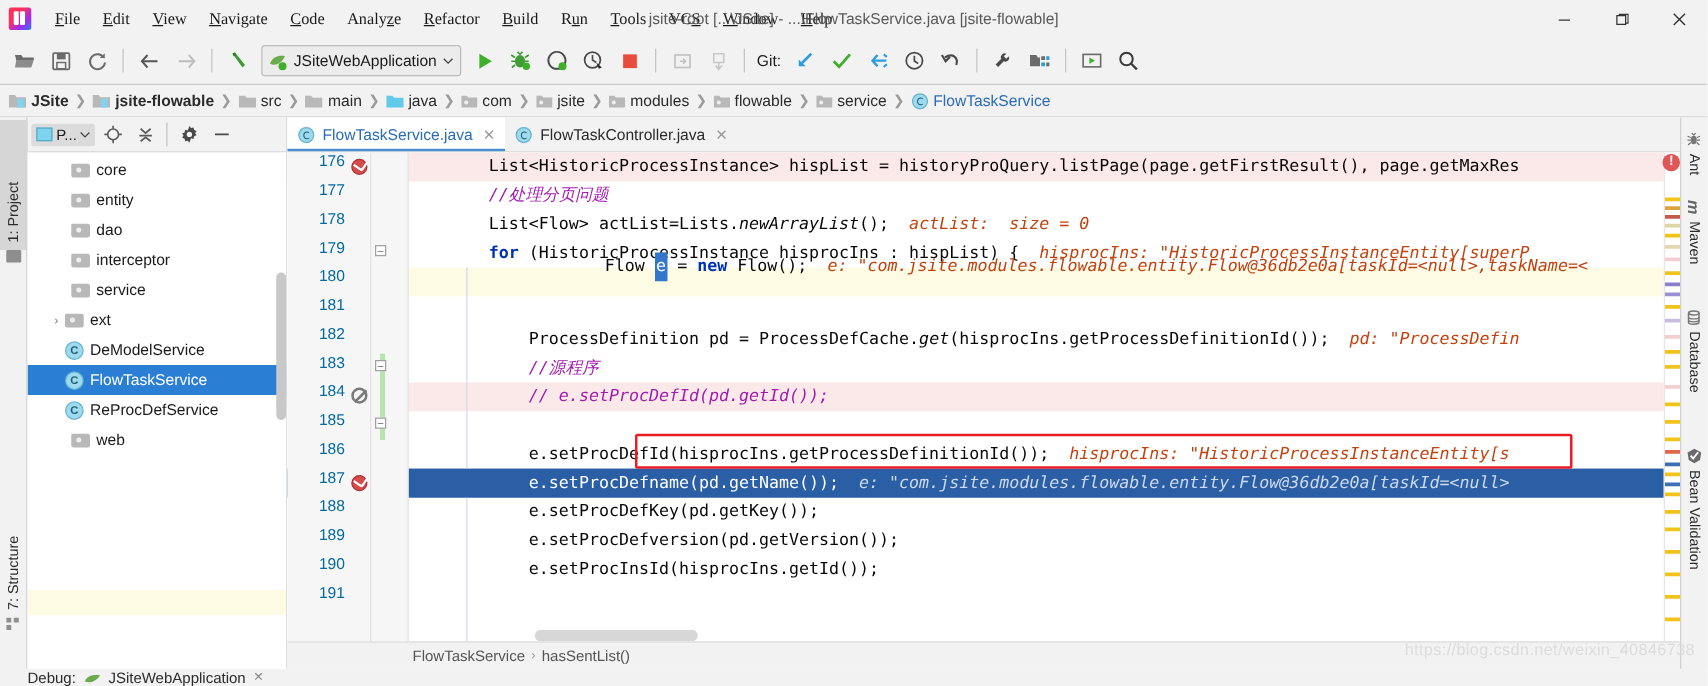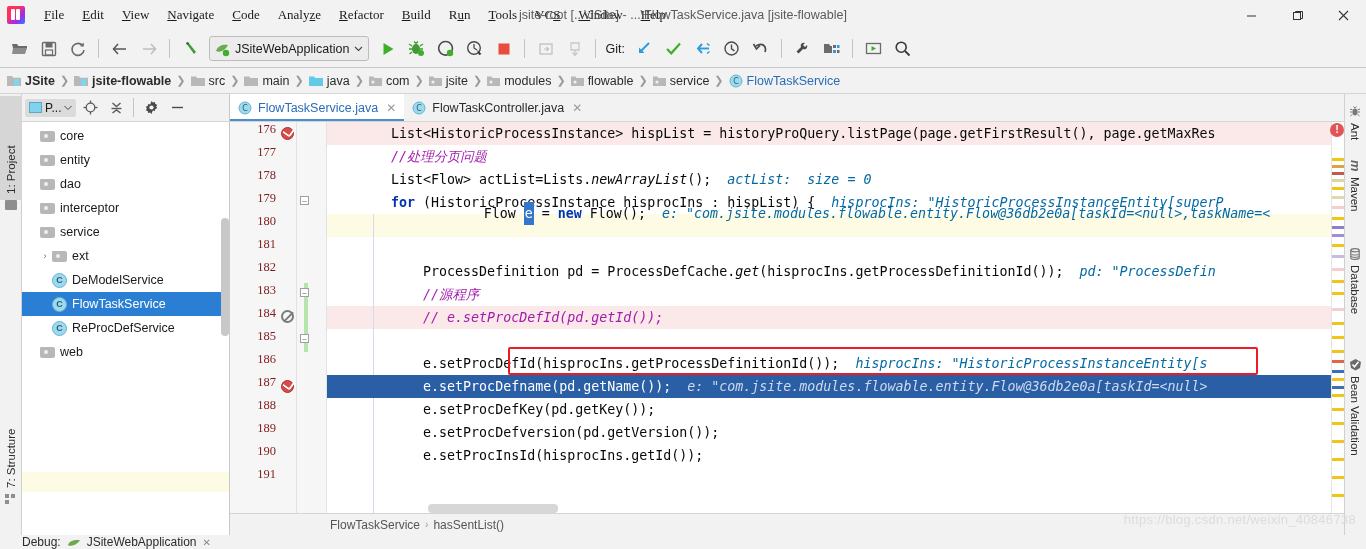--- a/index.html
+++ b/index.html
@@ -56,53 +56,53 @@
 
   
   .projpanel { width:208px; background:#fff; display:flex; flex-direction:column; flex:0 0 208px; border-right:1px solid #c9c9c9; }
   .proj-head { height:28px; background:#f2f2f2; display:flex; align-items:center; gap:2px; padding:0 3px;
                border-bottom:1px solid #d5d5d5; flex:0 0 28px; }
   .ph-btn { width:24px; height:22px; display:flex; align-items:center; justify-content:center; border-radius:3px; }
   .proj-sel { display:flex; align-items:center; gap:3px; padding:2px 4px; background:#dbdbdb; border-radius:2px; }
   .proj-sel .sq { width:13px; height:11px; background:#7ed3ef; border:1px solid #5ba9c4; }
   .proj-sel .t { font-size:12px; }
   .tree { flex:1; overflow:hidden; position:relative; padding-top:2px; background:#fff; }
-  .trow { height:24px; display:flex; align-items:center; font-size:12.5px; color:#1a1a1a; padding-left:4px; white-space:nowrap; }
+  .trow { height:24px; display:flex; align-items:center; font-size:12.5px; color:#1a1a1a; padding-left:21px; white-space:nowrap; }
   .trow.sel { background:#2a7fd4; color:#fff; }
   .tw { width:14px; display:flex; align-items:center; justify-content:center; color:#6b6b6b; font-size:9px; }
   .ficon2 { width:15px; height:12px; margin-right:5px; position:relative; flex:0 0 15px; }
   .ficon2::before { content:""; position:absolute; left:0; top:1px; width:15px; height:11px; background:#b8b8b8; border-radius:1px 2px 2px 2px; }
   .ficon2::after { content:""; position:absolute; left:4px; top:4px; width:4px; height:4px; background:#efefef; border-radius:50%; }
   .cicon { width:15px; height:15px; border-radius:50%; background:#9fd9ee; border:1px solid #64b4d0; color:#1f5f78;
            font-size:9px; display:flex; align-items:center; justify-content:center; margin-right:5px; flex:0 0 15px; font-weight:bold;}
   .tree-scroll { position:absolute; right:0; top:96px; width:8px; height:118px; background:#c8c8c8; border-radius:4px; }
   .tree-hl { position:absolute; left:0; right:0; height:20px; background:#fdfbe4; }
 
   
   .editor { flex:1; display:flex; flex-direction:column; min-width:0; background:#fff; }
   .tabs { height:28px; background:#f2f2f2; display:flex; align-items:stretch; flex:0 0 28px; border-bottom:1px solid #d5d5d5;}
   .tab { display:flex; align-items:center; gap:6px; padding:0 8px; font-size:12.5px; color:#2b2b2b; position:relative; }
   .tab.active { background:#fff; color:#2b6cb8; }
   .tab.active::after { content:""; position:absolute; left:0; right:0; bottom:0; height:2px; background:#4a8ed0; }
   .tab .x { color:#9a9a9a; font-size:12px; margin-left:2px; }
 
   .codearea { flex:1; display:flex; position:relative; min-height:0; background:#fff; overflow:hidden; }
   .gutter { width:97px; background:#f6f6f6; flex:0 0 97px; position:relative; border-right:0px; }
-  .gnum { position:absolute; left:0; width:46px; text-align:right; font-family:Liberation Serif, serif;
-          font-size:12.5px; color:#7f1d1d; }
+  .gnum { position:absolute; left:0; width:46px; text-align:right; font-family:Liberation Sans, sans-serif;
+          font-size:12.5px; color:#0369a1; }
   .gutter-split { position:absolute; left:66px; top:0; bottom:0; width:1px; background:#e2e2e2; }
   .gutter-split2 { position:absolute; left:96px; top:0; bottom:0; width:1px; background:#e2e2e2; }
 
   .codelines { flex:1; position:relative; overflow:hidden; min-width:0; }
   .cl { position:absolute; left:0; right:0; height:23px; font-family:"DejaVu Sans Mono", monospace;
         font-size:13.3px; line-height:23px; white-space:pre; color:#080808; }
   .cl .ind { color:transparent; }
   .kw { color:#0033b3; font-weight:bold; }
   .cm { color:#a21caf; font-style:italic; }
-  .hint { color:#0369a1; font-style:italic; }
+  .hint { color:#c2410c; font-style:italic; }
   .mth { font-style:italic; }
   .sel-bg { background:#2a5fa5; color:#fff; }
   .sel-bg .hint { color:#cfd9ee; }
 
   .redbox { position:absolute; border:2px solid #ed1c24; border-radius:2px; pointer-events:none; }
   .selword { position:absolute; background:#3377cc; }
   .indentguide { position:absolute; width:1px; background:#d4d9f0; }
 
   .foldmark { position:absolute; width:9px; height:9px; border:1px solid #a0a0a0; background:#fff;
               display:flex; align-items:center; justify-content:center; font-size:8px; color:#555; line-height:7px; }

